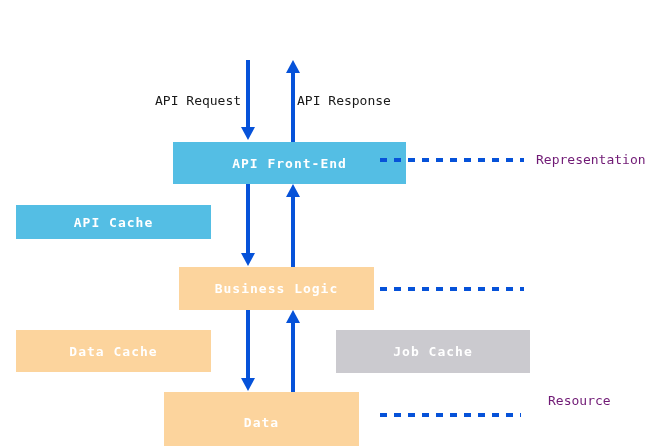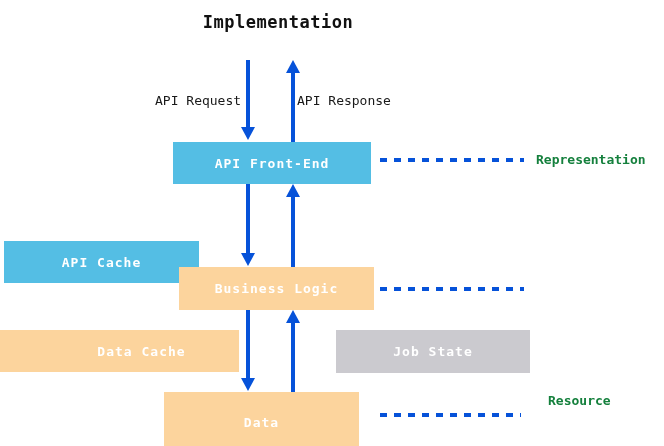--- a/index.html
+++ b/index.html
@@ -40,24 +40,24 @@
     color: #ffffff;
     font-size: 13px;
     font-weight: bold;
     letter-spacing: 1px;
     white-space: nowrap;
   }
   .box.blue   { background: var(--box-blue); }
   .box.orange { background: var(--box-orange); }
   .box.gray   { background: var(--box-gray); }
 
-  .box-api-front-end { left: 173px; top: 142px; width: 198px; height: 42px; }
-  .box-api-cache     { left: 4px;   top: 205px; width: 195px; height: 42px; margin-top: 36px; }
+  .box-api-front-end { left: 173px; top: 142px; width: 233px; height: 42px; }
+  .box-api-cache     { left: 16px;   top: 205px; width: 195px; height: 34px; }
   .box-business-logic{ left: 173px; top: 267px; width: 195px; height: 43px; margin-left: 6px; }
-  .box-data-cache    { left: 0;   top: 330px; width: 195px; height: 42px; padding-left: 44px; }
+  .box-data-cache    { left: 16px;   top: 330px; width: 195px; height: 42px; }
   .box-job-system    { left: 336px; top: 330px; width: 194px; height: 43px; }
   .box-data          { left: 164px; top: 392px; width: 195px; height: 60px; }
 
   .vline {
     position: absolute;
     width: 4px;
     background: var(--arrow-blue);
   }
   .head {
     position: absolute;
@@ -74,31 +74,29 @@
     height: 4px;
     background: repeating-linear-gradient(
       to right,
       var(--arrow-blue) 0px, var(--arrow-blue) 7px,
       transparent 7px, transparent 14px
     );
   }
   .layer-label {
     position: absolute;
     font-size: 13px;
-    color: #15803d;
+    color: #701a75;
     white-space: nowrap;
-    font-weight: bold;
   }
 </style>
 </head>
 <body>
 
 <div class="canvas">
 
-  <div class="title">Implementation</div>
 
   <div>
     <div class="vline" style="left:246px; top:60px; height:68px"></div>
     <div class="head down" style="left:241px; top:127px"></div>
   </div>
   <div>
     <div class="head up" style="left:286px; top:60px"></div>
     <div class="vline" style="left:291px; top:72px; height:70px"></div>
   </div>
   <div class="flow-label" style="left:297px; top:93px">API Response</div>
@@ -119,21 +117,21 @@
     <div class="head up" style="left:286px; top:184px"></div>
     <div class="vline" style="left:291px; top:196px; height:71px"></div>
   </div>
 
   <div class="box orange box-business-logic">Business Logic</div>
 
   <div class="dash-line" style="left:380px; top:287px; width:144px"></div>
 
   <div class="box orange box-data-cache">Data Cache</div>
 
-  <div class="box gray box-job-system">Job State</div>
+  <div class="box gray box-job-system">Job Cache</div>
 
   <div>
     <div class="vline" style="left:246px; top:310px; height:69px"></div>
     <div class="head down" style="left:241px; top:378px"></div>
   </div>
   <div>
     <div class="head up" style="left:286px; top:310px"></div>
     <div class="vline" style="left:291px; top:322px; height:72px"></div>
   </div>
 

